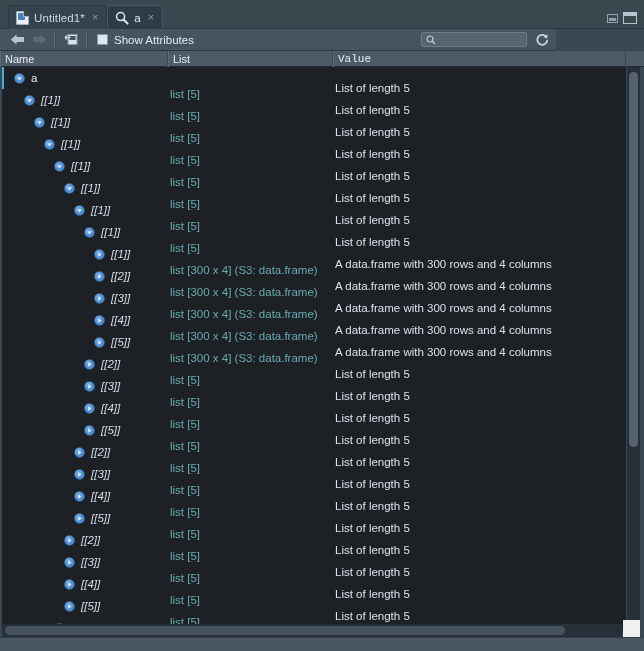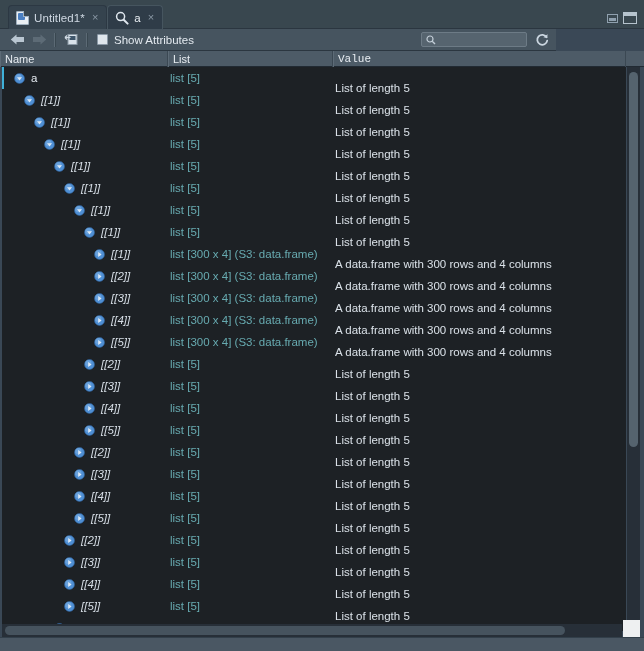--- a/index.html
+++ b/index.html
@@ -304,21 +304,21 @@
     color: #d5dde5;
     font-style: italic;
     white-space: nowrap;
   }
   .name-text.root {
     font-style: normal;
     color: #e6ecf2;
   }
   .cell-type {
     position: absolute;
-    top: 0; left: 168px;
+    top: 16px; left: 168px;
     height: 22px;
     line-height: 22px;
     font-size: 11.5px;
     color: #67aab0;
     white-space: nowrap;
   }
   .cell-value {
     position: absolute;
     top: 0; left: 333px;
     height: 22px;

